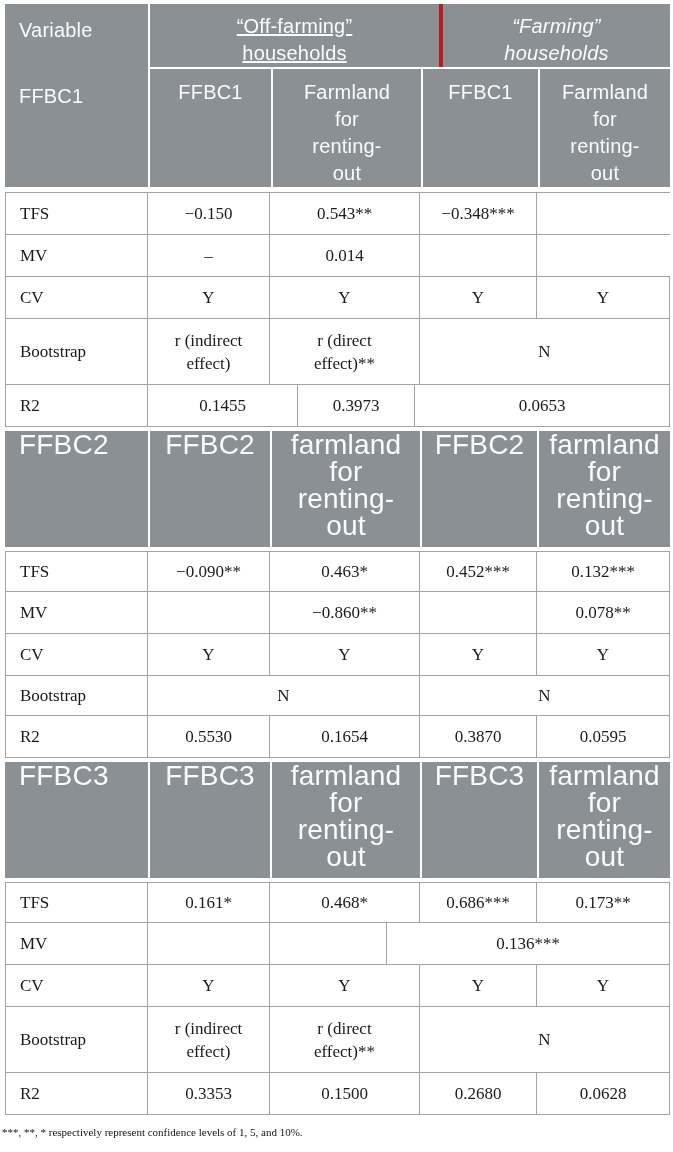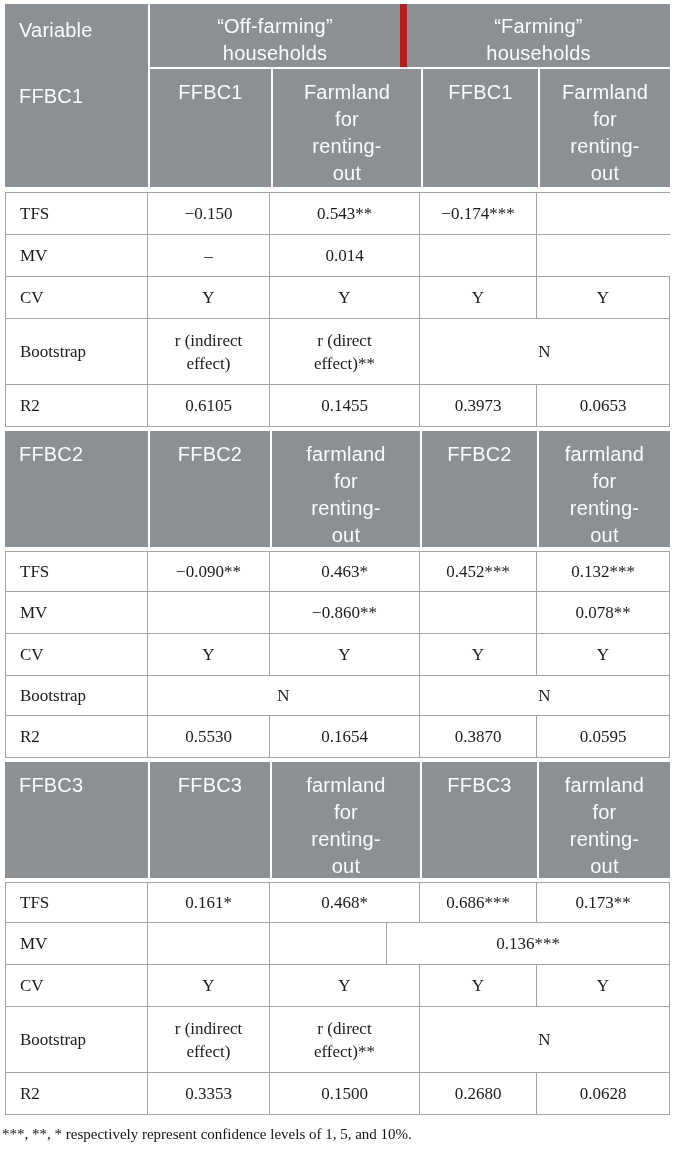--- a/index.html
+++ b/index.html
@@ -22,34 +22,34 @@
   .hdr{display:flex;height:183px;margin-bottom:5px;}
   .hcell{background:var(--gray);color:var(--htext);
     font-family:"Liberation Sans", sans-serif;font-size:20px;line-height:27px;
     letter-spacing:.2px;text-align:right;}
   .hcol1{width:143px;position:relative;}
   .hline1{position:absolute;top:13px;left:14px;}
   .hline2{position:absolute;top:79px;left:14px;}
   .hright{flex:1;display:flex;flex-direction:column;border-left:2px solid #fff;}
   .hgroups{height:68px;display:flex;border-bottom:2px solid #fff;}
   .hgroup{padding-top:9px;text-align:center;white-space:pre-line;}
-  .hg1{width:250px;}
-  .hg2{flex:1;border-left:7px solid #b91c1c;}
+  .hg1{width:289px;text-decoration:underline;}
+  .hg2{flex:1;border-left:4px solid #b91c1c;font-style:italic;}
   .hsubs{flex:1;display:flex;}
   .hsub{padding-top:10px;text-align:center;white-space:pre-line;}
   .hs1{width:121px;}
   .hs2{width:150px;border-left:2px solid #fff;}
   .hs3{width:117px;border-left:2px solid #fff;}
   .hs4{flex:1;border-left:2px solid #fff;}
 
   
   .band{display:flex;height:116px;margin:4px 0;}
   .bcell{background:var(--gray);color:var(--htext);
-    font-family:"Liberation Sans", sans-serif;font-size:20px;line-height:27px;
-    letter-spacing:.2px;padding-top:10px;text-align:center;white-space:pre-line;}
+    font-family:"Liberation Sans", sans-serif;font-size:28px;line-height:27px;
+    letter-spacing:.2px;text-align:center;white-space:pre-line;}
   .bcell + .bcell{border-left:2px solid #fff;}
   .bc1{width:143px;text-align:left;padding-left:14px;}
   .bc2{width:122px;}
   .bc3{width:150px;}
   .bc4{width:117px;}
   .bc5{flex:1;}
 
   
   .bsec{border-top:1px solid var(--bd);}
   .brow{display:flex;height:42px;border-left:1px solid var(--bd);
@@ -62,21 +62,21 @@
   .lab{justify-content:flex-start;padding-left:14px;text-align:left;}
   .c1{width:142px;}
   .c2{width:122px;}
   .c3{width:150px;}
   .c4{width:117px;}
   .c5{flex:1;}
   .m23{width:272px;}
   .m45{flex:1;}
 
   
-  .footnote{position:absolute;left:2px;top:1126px;font-size:15px;color:#141414;}
+  .footnote{position:absolute;left:2px;top:1126px;font-size:11px;color:#141414;}
 </style>
 </head>
 <body>
 
 <div class="page">
   <div class="tbl">
 
     <div class="hdr">
       <div class="hcell hcol1">
         <div class="hline1">Variable</div>
@@ -102,21 +102,21 @@
 out</div>
         </div>
       </div>
     </div>
 
     <div class="bsec">
       <div class="brow">
         <div class="cell lab c1">TFS</div>
         <div class="cell c2">−0.150</div>
         <div class="cell c3">0.543**</div>
-        <div class="cell c4">−0.174***</div>
+        <div class="cell c4">−0.348***</div>
       </div>
       <div class="brow">
         <div class="cell lab c1">MV</div>
         <div class="cell c2">–</div>
         <div class="cell c3">0.014</div>
         <div class="cell c4"></div>
       </div>
       <div class="brow">
         <div class="cell lab c1">CV</div>
         <div class="cell c2">Y</div>
@@ -127,21 +127,20 @@
       <div class="brow tall">
         <div class="cell lab c1">Bootstrap</div>
         <div class="cell c2">r (indirect
 effect)</div>
         <div class="cell c3">r (direct
 effect)**</div>
         <div class="cell m45">N</div>
       </div>
       <div class="brow">
         <div class="cell lab c1">R2</div>
-        <div class="cell c2">0.6105</div>
         <div class="cell c3">0.1455</div>
         <div class="cell c4">0.3973</div>
         <div class="cell c5">0.0653</div>
       </div>
     </div>
 
     <div class="band">
       <div class="bcell bc1">FFBC2</div>
       <div class="bcell bc2">FFBC2</div>
       <div class="bcell bc3">farmland

